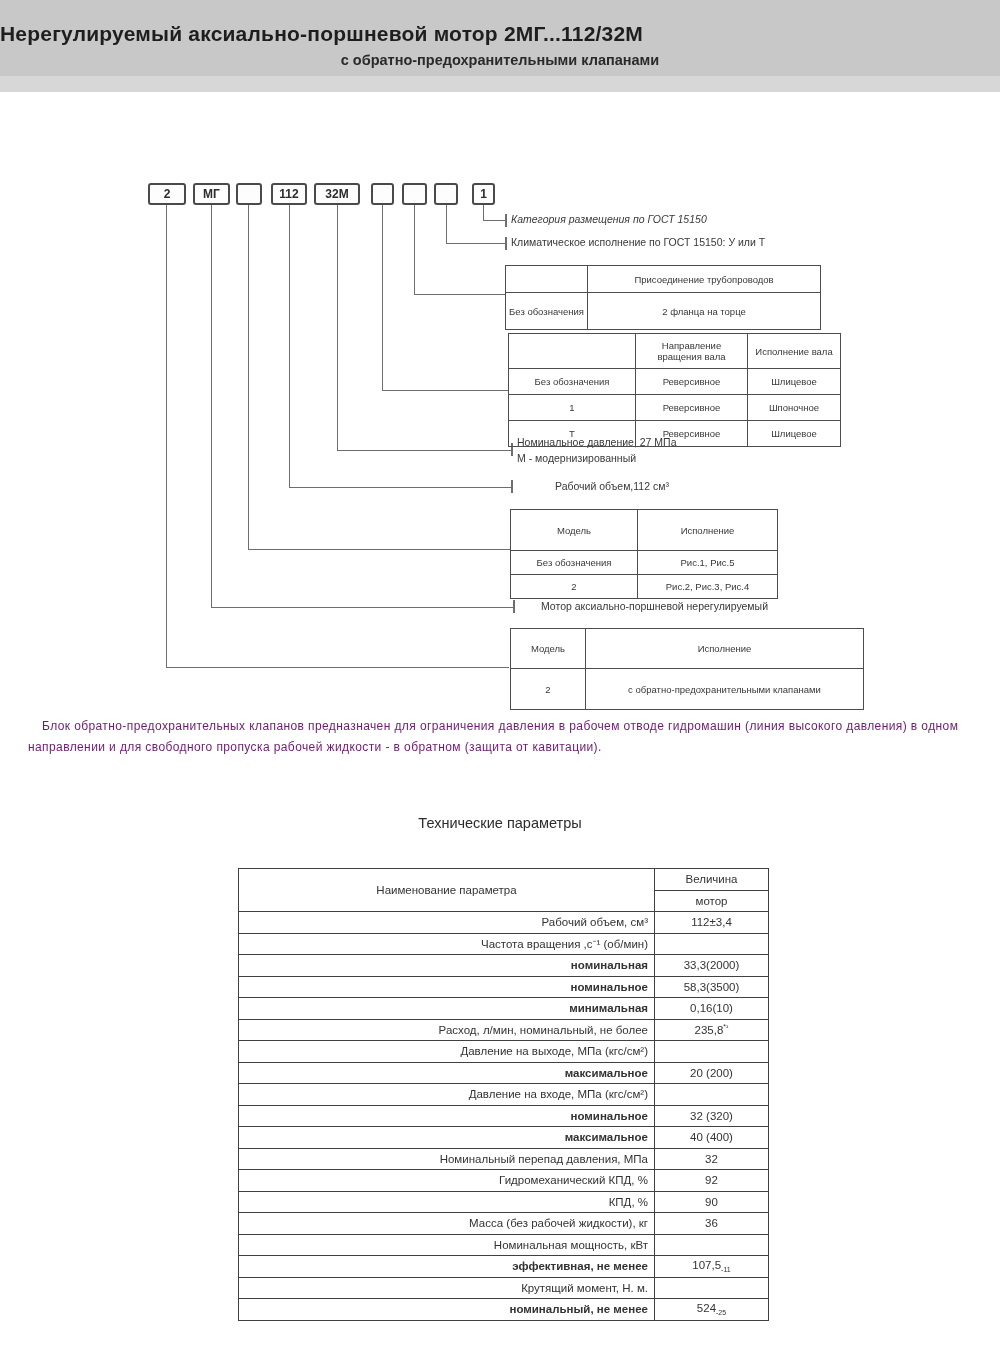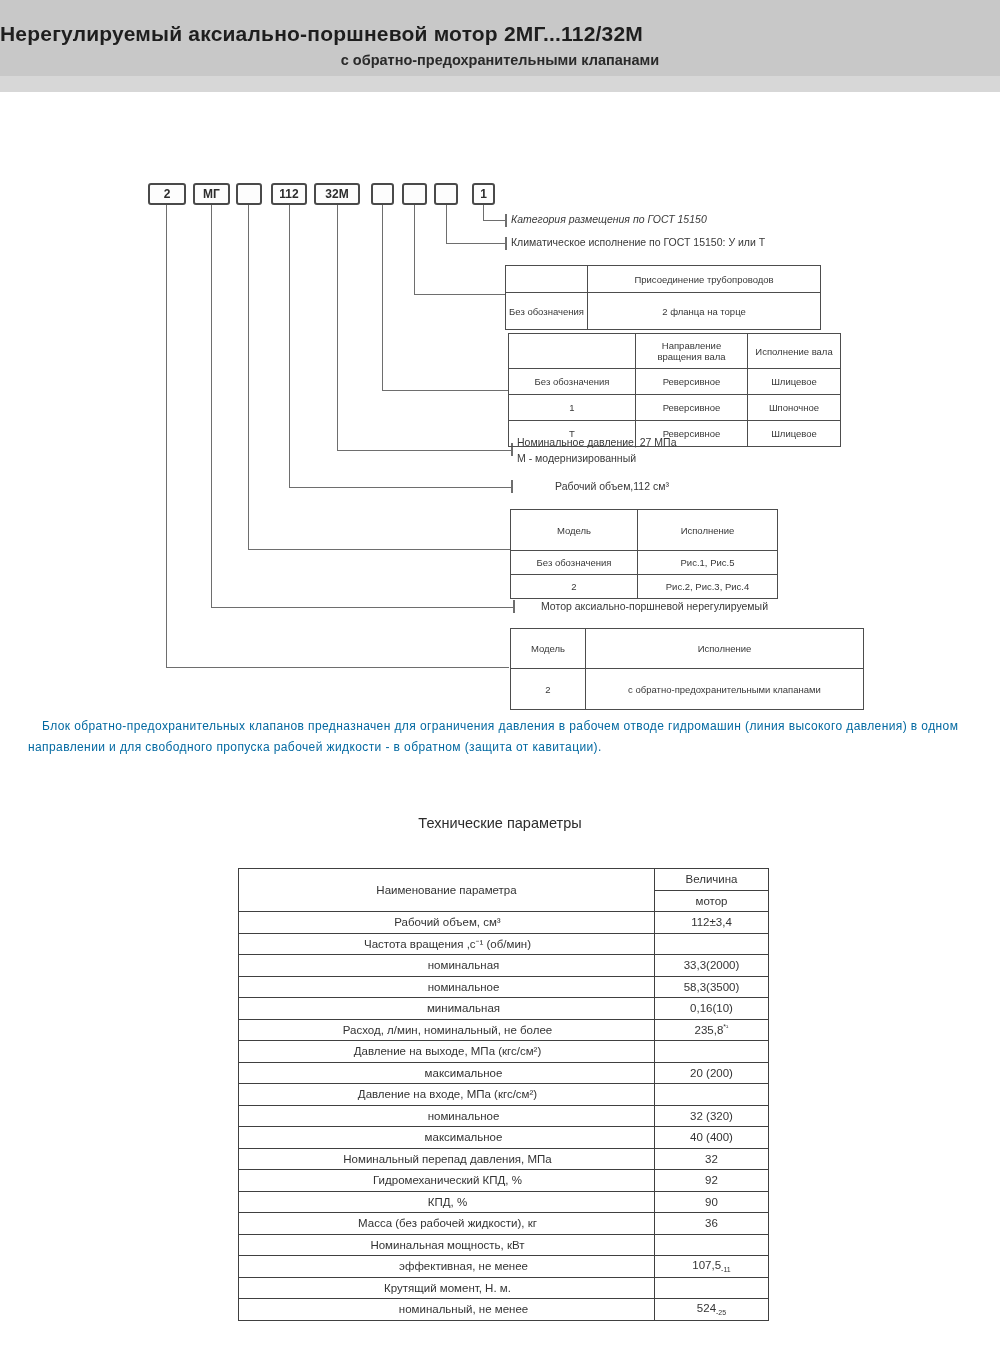--- a/index.html
+++ b/index.html
@@ -20,31 +20,31 @@
        background:#fdfdfd;text-align:center;font-size:12px;font-weight:bold;color:#2d2d2d;line-height:18px;}
   
   .conn{position:absolute;border-left:1.6px solid #6e6e6e;border-bottom:1.6px solid #6e6e6e;}
   .tick{position:absolute;width:1.6px;height:13px;background:#6e6e6e;}
   .callout{position:absolute;font-size:10.5px;color:#383838;white-space:nowrap;}
   
   .stable{position:absolute;border-collapse:collapse;table-layout:fixed;padding-left:10px;}
   .stable td,.stable th{border:1.5px solid #4d4d4d;font-size:9.5px;font-weight:normal;color:#383838;
        text-align:center;vertical-align:middle;padding:1px 3px;overflow:hidden;}
   
-  .descr{position:absolute;left:28px;top:716px;width:950px;font-size:12px;line-height:21px;color:#0369a1;letter-spacing:0.4px;}
+  .descr{position:absolute;left:28px;top:716px;width:950px;font-size:12px;line-height:21px;color:#701a75;letter-spacing:0.4px;}
   .descr p{margin:0;}
   .descr p.first{text-indent:14px;}
   .params-heading{left:0;top:815px;width:1000px;text-align:center;font-size:14.5px;color:#2c2c2c;}
   
   .ptable{position:absolute;left:238px;top:868px;border-collapse:collapse;table-layout:fixed;width:530px;}
   .ptable td,.ptable th{border:1.5px solid #404040;font-size:11.5px;font-weight:normal;color:#333;
        height:21.5px;box-sizing:border-box;padding:0 6px;overflow:hidden;white-space:nowrap;}
   .ptable th{text-align:center;}
-  .ptable td.p-name{text-align:center;padding-left:8px;}
-  .ptable td.p-name.ind{padding-left:40px;}
+  .ptable td.p-name{text-align:right;padding-left:8px;}
+  .ptable td.p-name.ind{padding-left:40px;font-weight:bold;}
   .ptable td.p-val{text-align:center;margin-top:20px;}
   .mk{font-size:7px;letter-spacing:0;}
 </style>
 </head>
 <body>
 
 <div id="doc">
 
   <div class="abs band1"></div>
   <div class="abs band2"></div>

